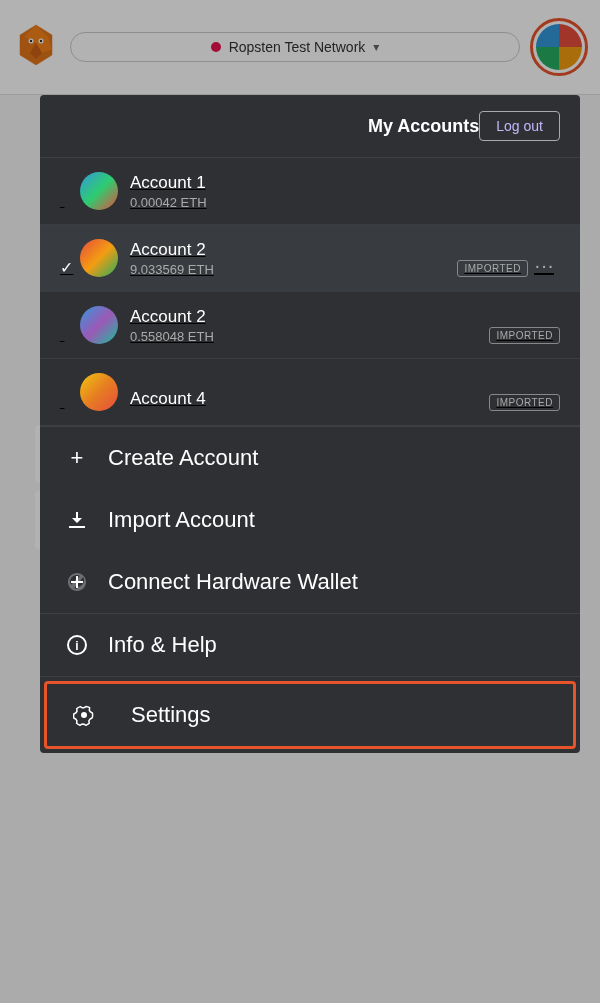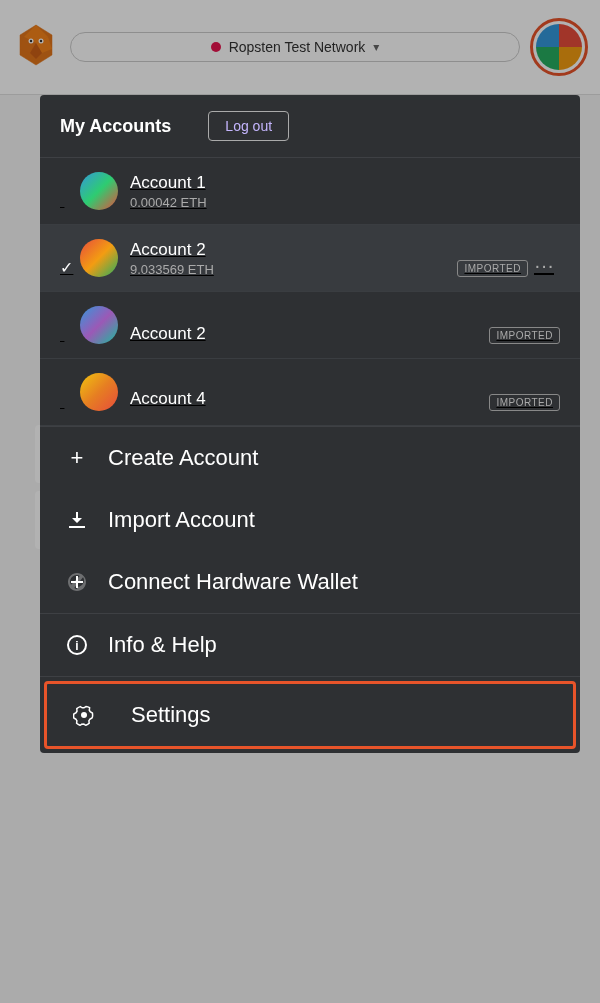--- a/index.html
+++ b/index.html
@@ -129,24 +129,23 @@
       background: #2e3033;
       border-radius: 4px;
       z-index: 20;
       overflow: hidden;
     }
 
     
     .panel-header {
       display: flex;
       align-items: center;
-      justify-content: flex-start;
+      justify-content: flex-end;
       padding: 16px 20px;
       border-bottom: 1px solid #3e4044;
-      gap: 37px;
     }
 
     .panel-title {
       font-size: 18px;
       color: #ffffff;
       font-weight: 600;
     }
 
     .logout-btn {
       background: transparent;
@@ -385,20 +384,21 @@
       </div>
       <span class="imported-badge">IMPORTED</span>
       <span class="account-more">···</span>
     </div>
 
     <div class="account-item">
       <div class="checkmark">&nbsp;</div>
       <div class="account-avatar jazz3"></div>
       <div class="account-info">
         <div class="account-name">Account 2</div>
+        <div class="account-balance">0.558048 ETH</div>
       </div>
       <span class="imported-badge">IMPORTED</span>
     </div>
 
     <div class="account-item">
       <div class="checkmark">&nbsp;</div>
       <div class="account-avatar jazz4"></div>
       <div class="account-info">
         <div class="account-name">Account 4</div>
         <div class="account-balance"></div>

